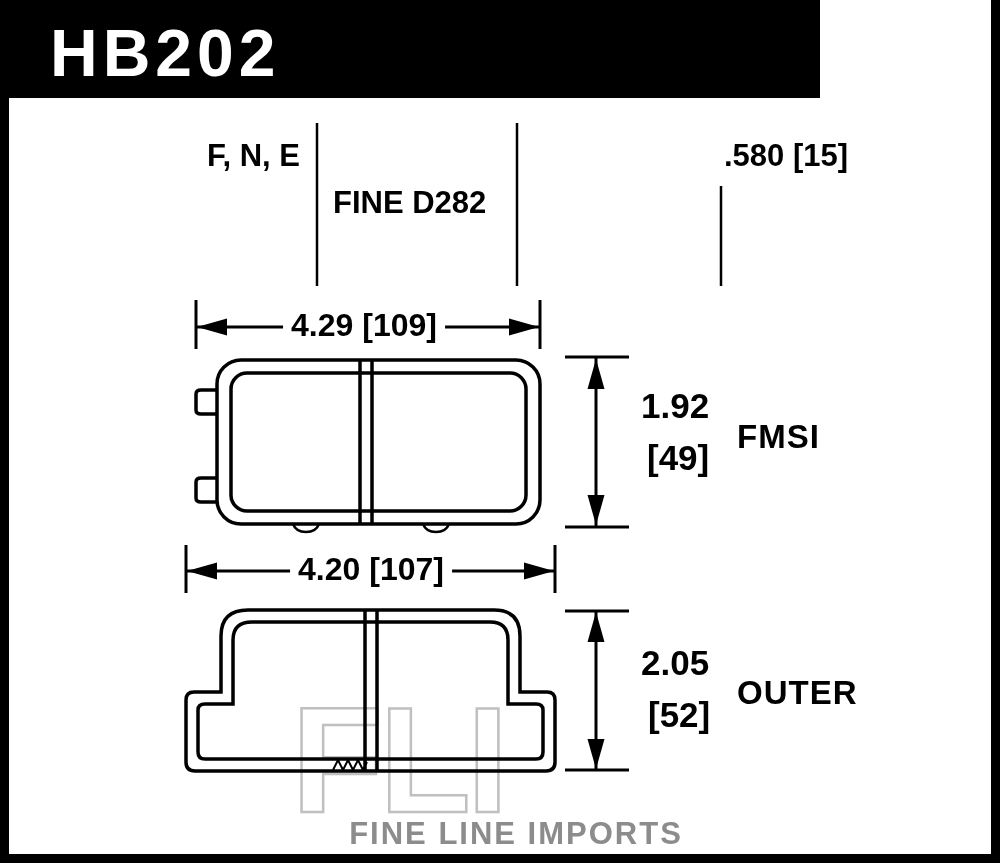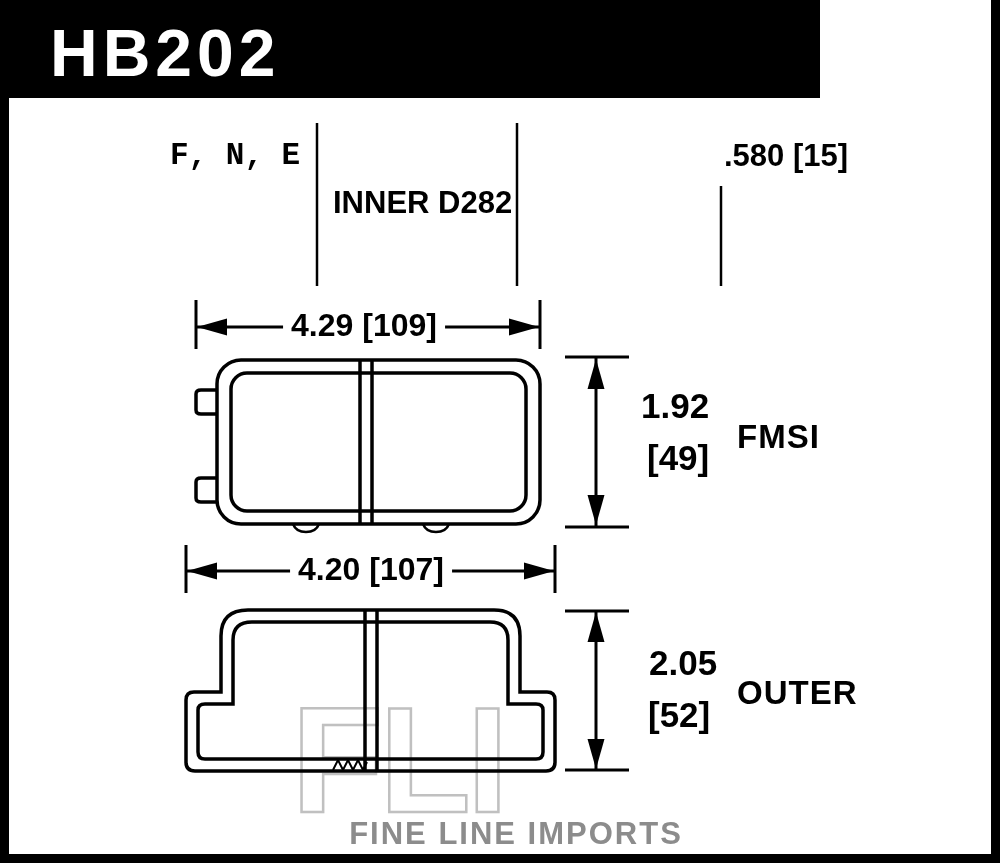--- a/index.html
+++ b/index.html
@@ -9,31 +9,31 @@
   }
   .art{position:absolute;left:0;top:0;width:1000px;height:863px;}
   .header-bar{
     position:absolute;left:0;top:0;width:820px;height:98px;background:#000;
   }
   .part-number{
     position:absolute;left:50px;top:20px;color:#fff;font-size:66px;line-height:1;
     letter-spacing:5px;
   }
   .spec-text{position:absolute;font-size:31px;line-height:1;white-space:nowrap;}
-  .compounds{left:170px;top:140px;width:130px;text-align:right;font-family:Liberation Mono, monospace;}
+  .compounds{left:170px;top:140px;width:130px;text-align:right;}
   .fmsi1{left:333px;top:140px;}
   .fmsi2{left:333px;top:187px;}
   .thickness{left:724px;top:140px;}
   .dim{position:absolute;font-size:32px;line-height:1;white-space:nowrap;}
   .dim.center{transform:translateX(-50%);background:#fff;padding:3px 8px;}
   .w1{left:364px;top:306px;}
   .w2{left:371px;top:550px;}
   .h1a{left:641px;top:388px;font-size:35px;}
   .h1b{left:647px;top:440px;font-size:35px;}
-  .h2a{left:641px;top:645px;font-size:35px;margin-left:8px;}
+  .h2a{left:641px;top:645px;font-size:35px;}
   .h2b{left:648px;top:697px;font-size:35px;}
   .poslabel{position:absolute;font-size:33px;line-height:1;letter-spacing:1px;}
   .pos1{left:737px;top:420px;}
   .pos2{left:737px;top:676px;}
   .company{
     position:absolute;left:0;top:818px;width:1000px;text-align:center;
     font-size:31px;letter-spacing:2px;color:#8c8c8c;line-height:1;padding-left:16px;
   }
   .frame-left{position:absolute;left:0;top:0;width:9px;height:863px;background:#000;}
   .frame-right{position:absolute;right:0;top:0;width:9px;height:863px;background:#000;}
@@ -106,21 +106,21 @@
       <polygon points="596,612 587.5,642 604.5,642" fill="#000" stroke="none"></polygon>
       <polygon points="596,769 587.5,739 604.5,739" fill="#000" stroke="none"></polygon>
     </g>
   </svg>
 
   <div class="header-bar">
     <div class="part-number">HB202</div>
   </div>
 
   <div class="spec-text compounds">F, N, E</div>
-  <div class="spec-text fmsi2">INNER D282</div>
+  <div class="spec-text fmsi2">FINE D282</div>
   <div class="spec-text thickness">.580 [15]</div>
 
   <div class="dim center w1">4.29 [109]</div>
   <div class="dim h1a">1.92</div>
   <div class="dim h1b">[49]</div>
   <div class="poslabel pos1">FMSI</div>
 
   <div class="dim center w2">4.20 [107]</div>
   <div class="dim h2a">2.05</div>
   <div class="dim h2b">[52]</div>

